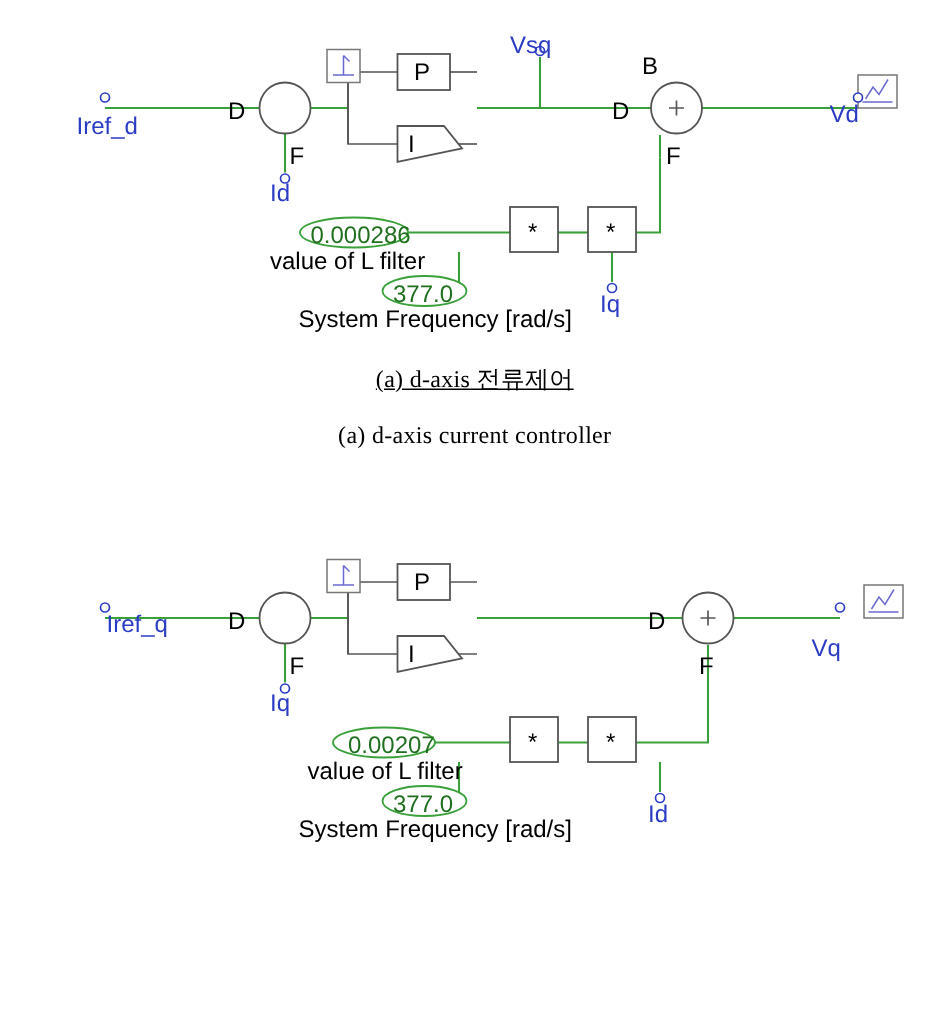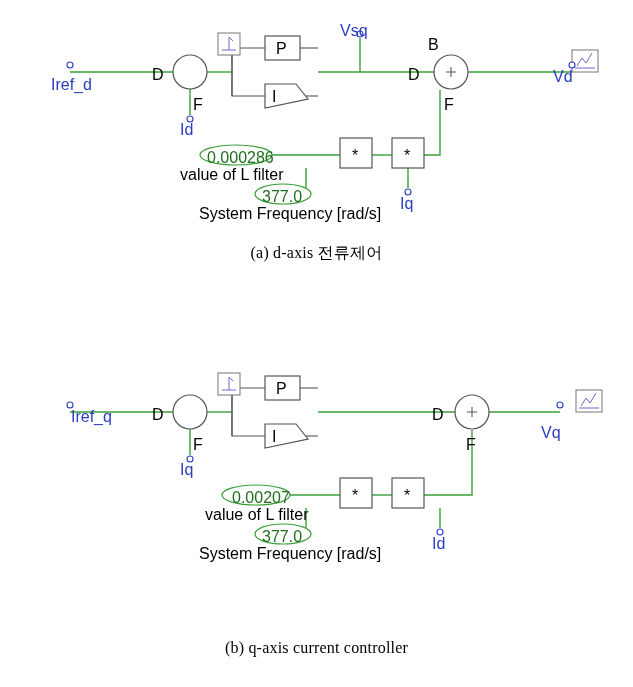--- a/index.html
+++ b/index.html
@@ -30,21 +30,21 @@
 
   .caption {
     position: absolute;
     width: 633px;
     text-align: center;
     font-family: "Liberation Serif", serif;
     font-size: 16px;
     color: #000;
     letter-spacing: 0.2px;
   }
-  #cap-a-kr { top: 243px; }
+  #cap-a-kr { top: 243px; text-decoration: underline; }
   #cap-a-en { top: 282px; }
   #cap-b-kr { top: 597px; }
   #cap-b-en { top: 639px; }
 
   .lbl {
     position: absolute;
     font-family: "Liberation Sans", sans-serif;
     font-size: 16px;
     white-space: nowrap;
   }
@@ -135,20 +135,21 @@
     <span class="lbl lbl-black" style="left:207px; top:149px; color:#1f6f1f;">0.000286</span>
     <span class="lbl lbl-black" style="left:180px; top:166px;">value of L filter</span>
     <span class="lbl lbl-black" style="left:262px; top:188px; color:#1f6f1f;">377.0</span>
     <span class="lbl lbl-black" style="left:199px; top:205px;">System Frequency [rad/s]</span>
     <span class="lbl lbl-black" style="left:352px; top:147px;">*</span>
     <span class="lbl lbl-black" style="left:404px; top:147px;">*</span>
     <span class="lbl lbl-blue" style="left:400px; top:195px;">Iq</span>
   </div>
 
   <div class="caption" id="cap-a-kr">(a)  d-axis  전류제어</div>
+  <div class="caption" id="cap-a-en">(a)  d-axis  current  controller</div>
 
   <div class="diagram" id="diagram-b">
     <svg width="633" height="230" viewBox="0 0 633 230">
       <g stroke="#3aa03a" stroke-width="1.4" fill="none">
         <path d="M70 52 H173"></path>
         <path d="M190 95 V68"></path>
         <path d="M207 52 H232"></path>
         <path d="M318 52 H455"></path>
         <path d="M488 52 H560"></path>
         <path d="M280 135 H340"></path>
@@ -207,15 +208,14 @@
     <span class="lbl lbl-blue" style="left:541px; top:64px;">Vq</span>
     <span class="lbl lbl-black" style="left:232px; top:129px; color:#1f6f1f;">0.00207</span>
     <span class="lbl lbl-black" style="left:205px; top:146px;">value of L filter</span>
     <span class="lbl lbl-black" style="left:262px; top:168px; color:#1f6f1f;">377.0</span>
     <span class="lbl lbl-black" style="left:199px; top:185px;">System Frequency [rad/s]</span>
     <span class="lbl lbl-black" style="left:352px; top:127px;">*</span>
     <span class="lbl lbl-black" style="left:404px; top:127px;">*</span>
     <span class="lbl lbl-blue" style="left:432px; top:175px;">Id</span>
   </div>
 
-  <div class="caption" id="cap-b-en">(b)  q-axis  current  controller</div>
 
 </div>
 
 </body></html>

